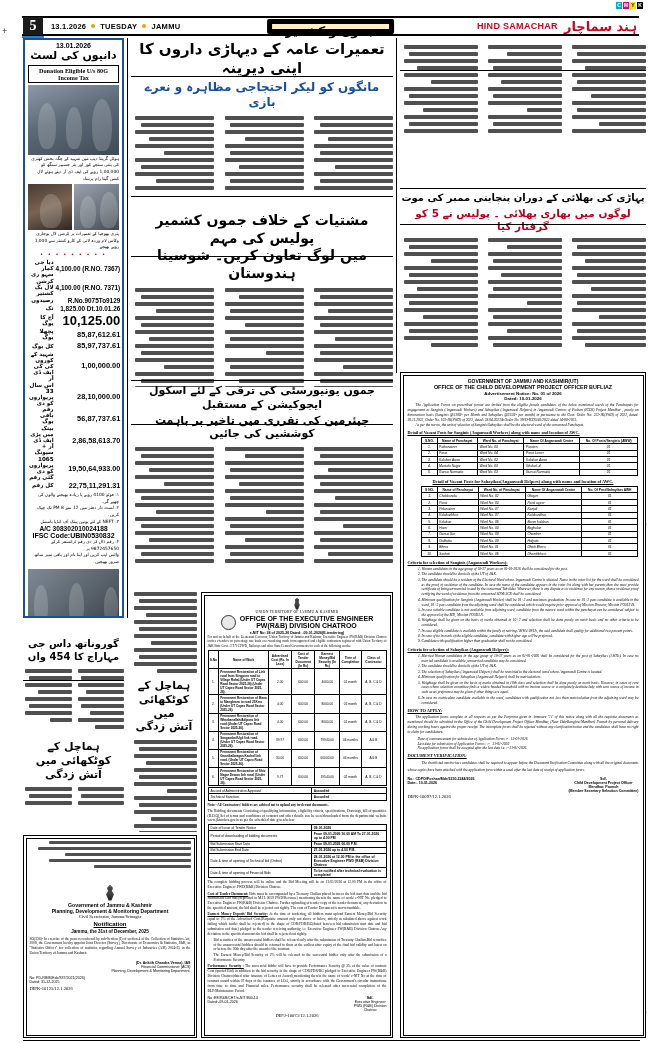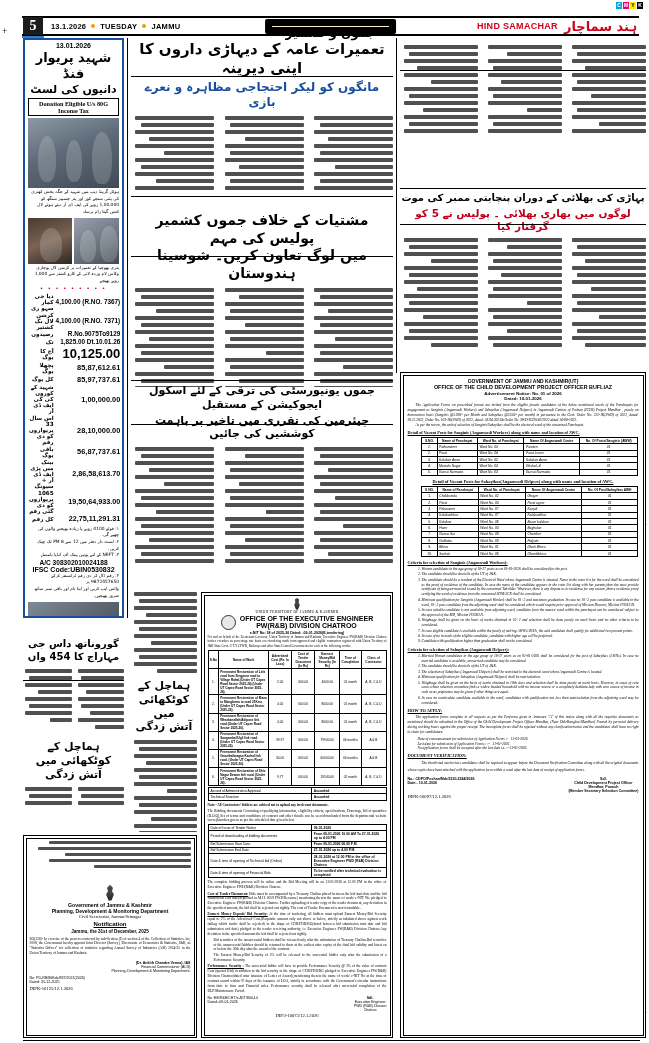--- a/index.html
+++ b/index.html
@@ -30,21 +30,21 @@
     font-size: 14px; font-weight: bold; display: flex;
     align-items: center; justify-content: center; margin-left: 1px;
     font-family: "Liberation Serif", serif;
   }
   .pagebox-shadow { position: absolute; left: 22px; top: 34px; width: 22px; height: 4px; background: #2b7fc4; }
   .md-date { font-size: 7.5px; font-weight: bold; margin-left: 8px; letter-spacing: .2px; }
   .md-dot { width: 4px; height: 4px; border-radius: 50%; background: #f0a000; margin: 0 5px; }
   .md-day, .md-city { font-size: 7.5px; font-weight: bold; letter-spacing: .3px; }
   .md-center {
     position: absolute; left: 50%; transform: translateX(-50%);
-    background: #fdf0c8; border: 7px solid #000000; padding: 0 14px;
+    background: #fdf0c8; border: 5px solid #000000; padding: 0 14px;
     font-size: 12px; font-weight: bold; font-family: "DejaVu Sans", sans-serif;
     border-radius: 2px; height: 15px; line-height: 15px;
   }
   .md-right { position: absolute; right: 2px; display: flex; align-items: center; gap: 6px; }
   .md-hs { font-size: 9px; font-weight: bold; color: #d0021b; letter-spacing: .3px; }
   .md-logo { font-size: 13px; font-weight: bold; color: #d0021b; font-family: "DejaVu Sans", sans-serif; }
 
   
   .col { position: absolute; overflow: hidden; }
   .vrule { position: absolute; width: 1px; background: #000; }
@@ -147,21 +147,20 @@
     <div class="md-center">جموں و کشمیر</div>
     <div class="md-right">
       <span class="md-hs">HIND SAMACHAR</span>
       <span class="md-logo">ہند سماچار</span>
     </div>
   </div>
 
   <div class="ad" style="left:23px; top:38px; width:101px; height:580px; border:2px solid #1a4fa0;">
     <div style="padding:2px 3px;">
       <div class="fund-date">13.01.2026</div>
-      <div class="uhead" style="font-size:13px; margin-top:1px;">شہید پریوار فنڈ</div>
       <div class="uhead" style="font-size:11px;">دانیوں کی لسٹ</div>
       <div class="eligible">Donation Eligible U/s 80G Income Tax</div>
 
       <div class="photo p1" style="height:70px; margin-top:2px;">
         <div class="fig" style="left:10px; top:18px; width:18px; height:46px;"></div>
         <div class="fig" style="left:38px; top:22px; width:16px; height:42px;"></div>
         <div class="fig" style="left:64px; top:14px; width:20px; height:52px;"></div>
       </div>
       <div class="cap" style="margin-top:1px;">ہوٹل گرینڈ دیپ میں شہید کے جگہ بخش کھتری کی پتنی سنجے کور اور پتر جسبیر سنگھ کو 1,00,000 روپے کی ایف ڈی آر دیتے ہوئے لال کشن گپتا رام پرساد</div>
 

